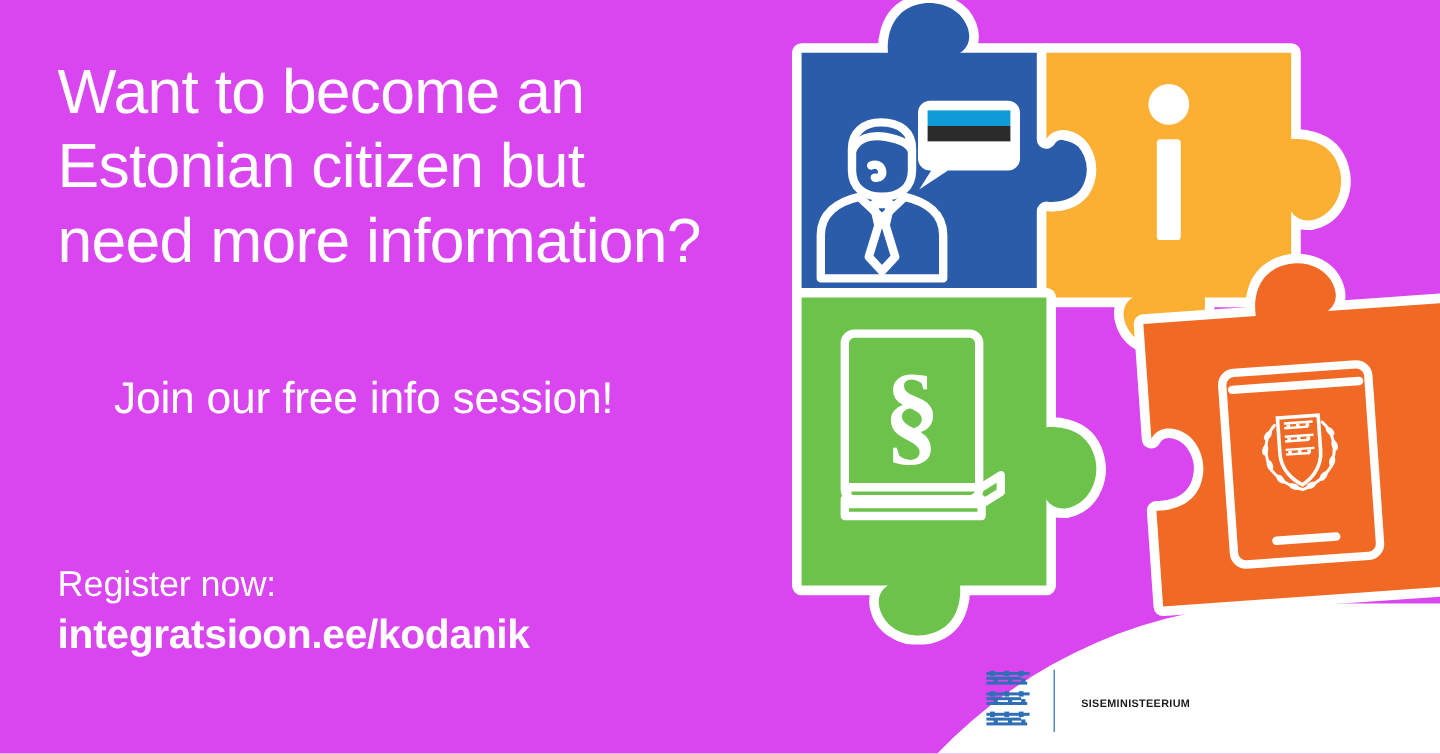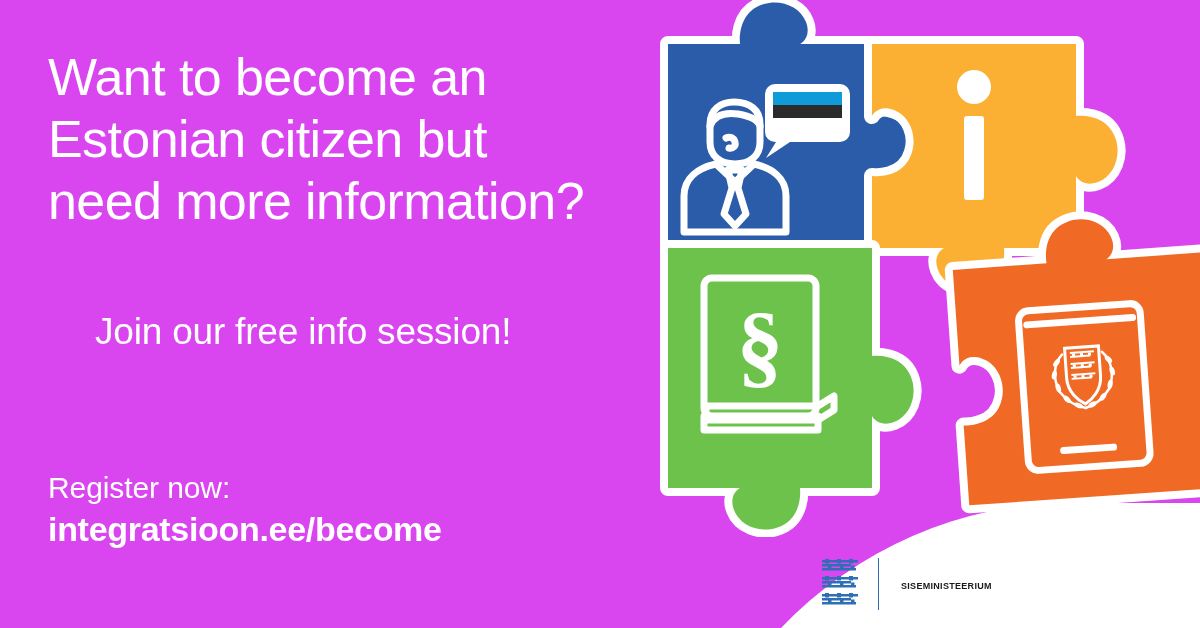--- a/index.html
+++ b/index.html
@@ -145,21 +145,21 @@
 
   <div class="copy">
     <div class="headline">Want to become an
 Estonian citizen but
 need more information?</div>
 
     <div class="subhead">Join our free info session!</div>
 
     <div class="cta-label">Register now:</div>
 
-    <div class="cta-url">integratsioon.ee/become</div>
+    <div class="cta-url">integratsioon.ee/kodanik</div>
   </div>
 
   <div class="puzzle-art">
     <svg width="570" height="545" viewBox="0 0 570 545" xmlns="http://www.w3.org/2000/svg">
       <defs>
 
         <path id="pcBlue" d="
           M 28,52
           L 100,52
           C 100,52 96,20 124,12

